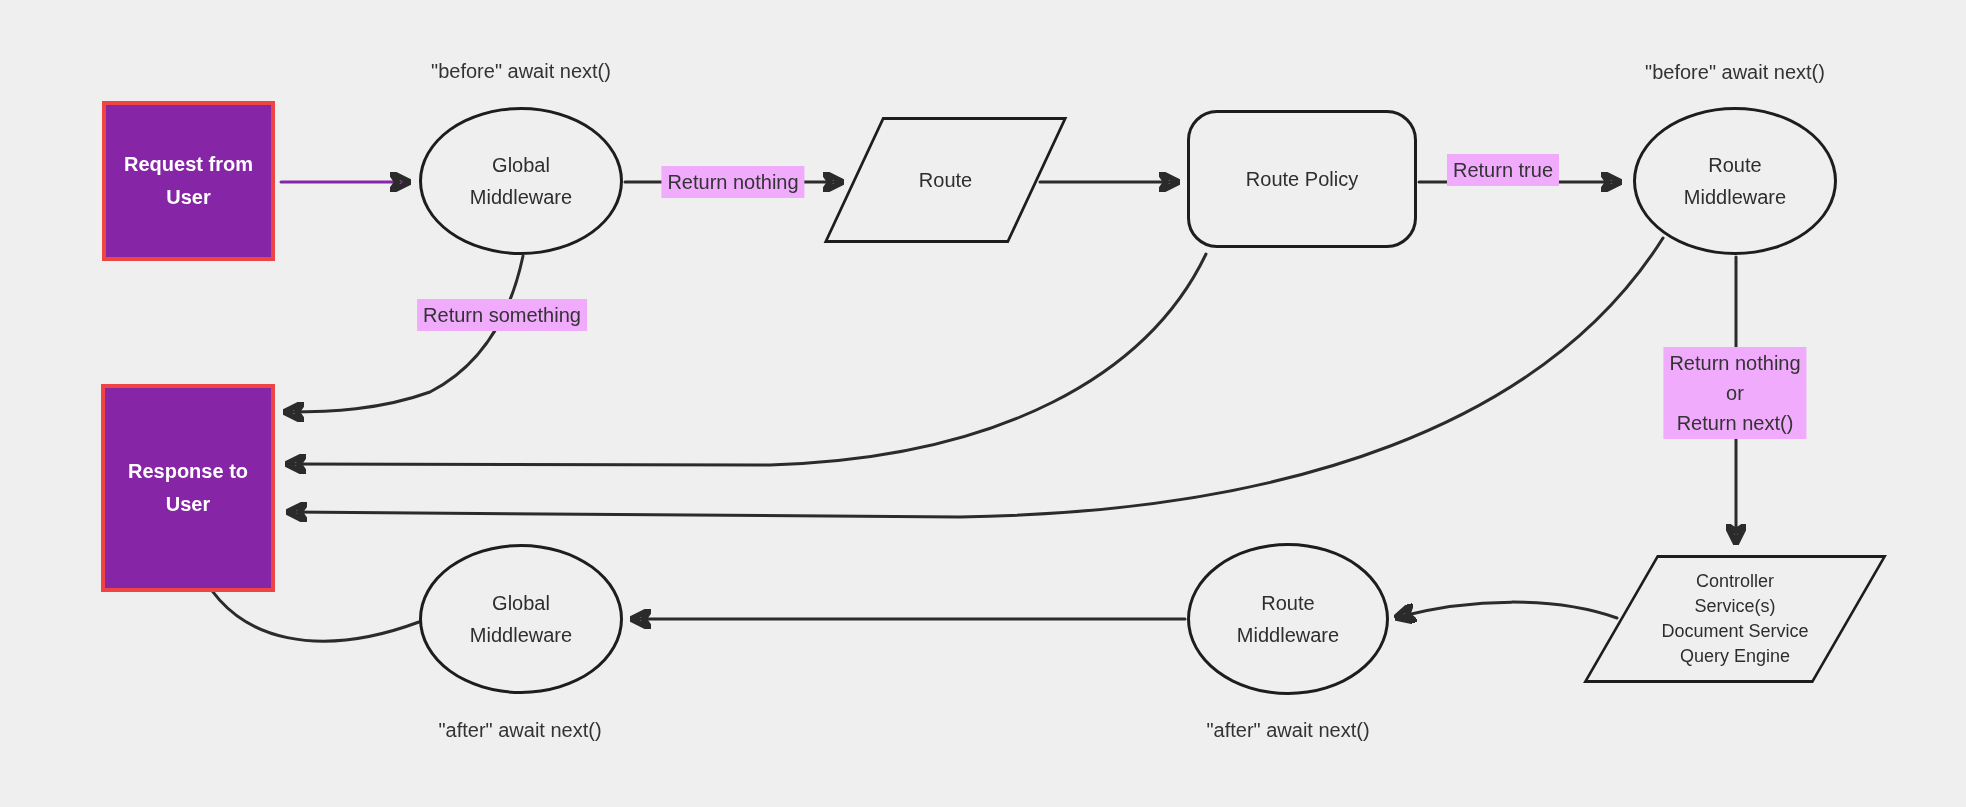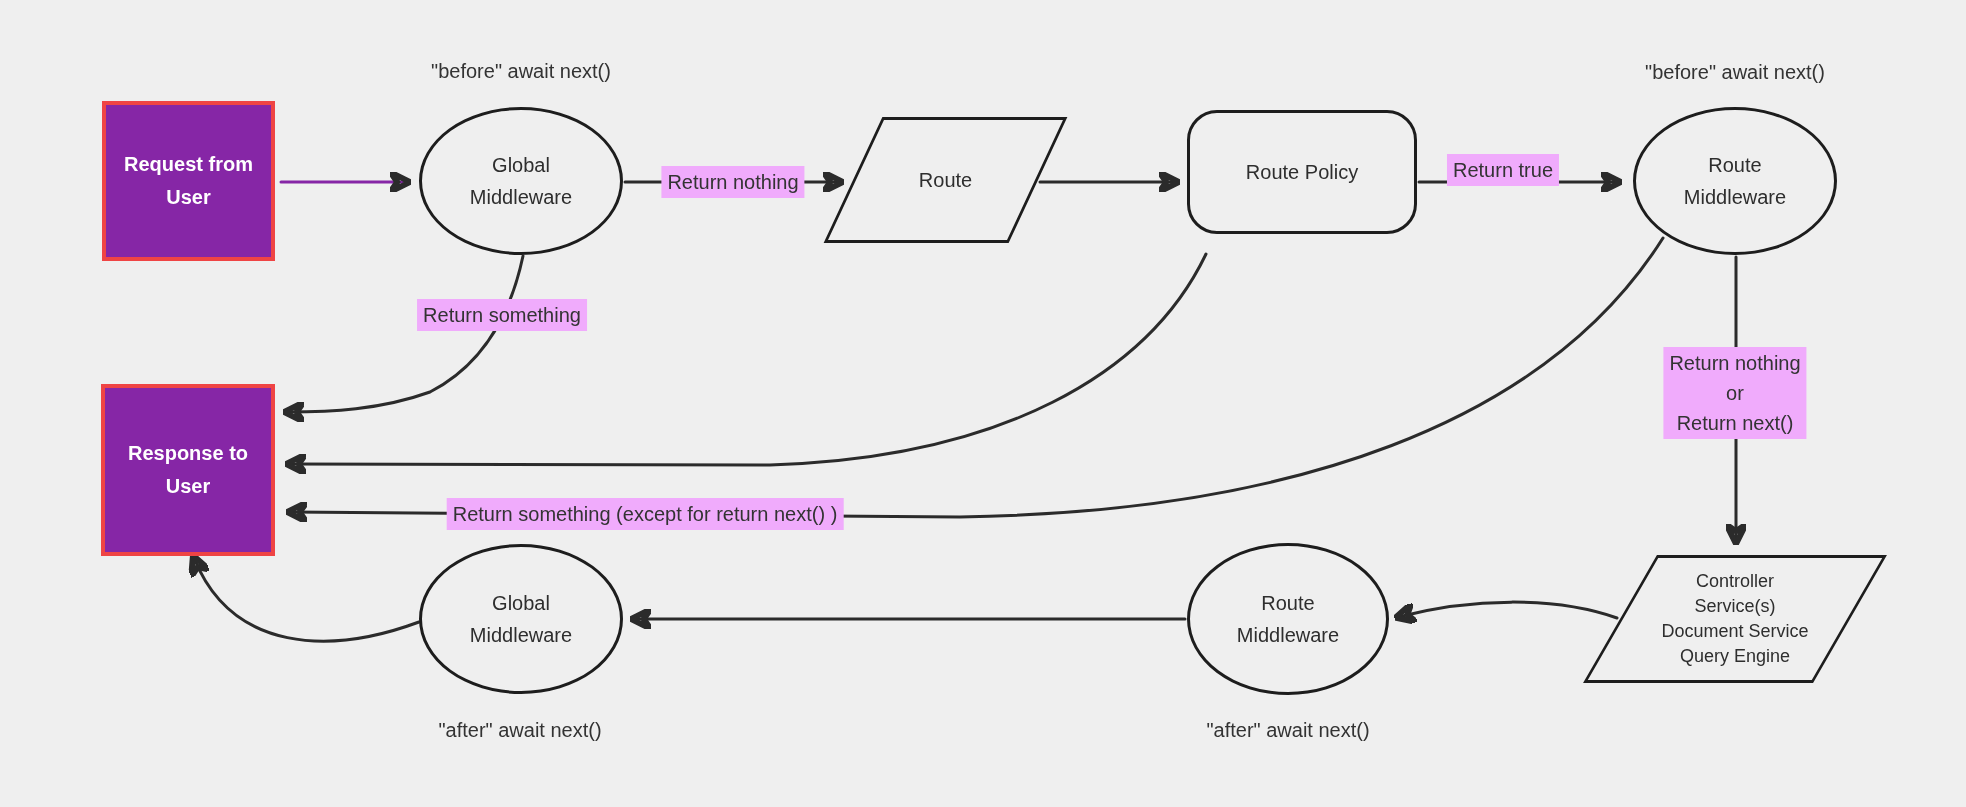--- a/index.html
+++ b/index.html
@@ -63,21 +63,21 @@
     <span class="lbl">Global
 Middleware</span>
   </div>
 
   <div class="node para para-route" style="left:853px;top:117px;width:185px;height:126px;">
     <div class="inner">
         <span class="lbl">Route</span>
       </div>
   </div>
 
-  <div class="node rounded" style="left:1187px;top:110px;width:230px;height:124px;">
+  <div class="node rounded" style="left:1187px;top:110px;width:230px;height:138px;">
     <span class="lbl">Route Policy</span>
   </div>
 
   <div class="node ellipse" style="left:1633px;top:107px;width:204px;height:148px;">
     <span class="lbl">Route
 Middleware</span>
   </div>
 
   <div class="node para para-controller" style="left:1620px;top:555px;width:230px;height:128px;">
     <div class="inner">
@@ -91,31 +91,30 @@
   <div class="node ellipse" style="left:1187px;top:543px;width:202px;height:152px;">
     <span class="lbl">Route
 Middleware</span>
   </div>
 
   <div class="node ellipse" style="left:419px;top:544px;width:204px;height:150px;">
     <span class="lbl">Global
 Middleware</span>
   </div>
 
-  <div class="node purple-box" style="left:101px;top:384px;width:174px;height:172px;">
+  <div class="node purple-box" style="left:101px;top:384px;width:174px;height:208px;">
     <span class="lbl">Response to
 User</span>
   </div>
 
   <div class="edge-label" style="left:733px;top:182px;">Return nothing</div>
   <div class="edge-label" style="left:1503px;top:170px;">Return true</div>
   <div class="edge-label" style="left:502px;top:315px;">Return something</div>
   <div class="edge-label" style="left:1735px;top:393px;">Return nothing
 or
 Return next()</div>
-  <div class="edge-label" style="left:645px;top:514px;">Return something (except for return next() )</div>
 
   <div class="annotation" style="left:521px;top:71px;">"before" await next()</div>
   <div class="annotation" style="left:1735px;top:72px;">"before" await next()</div>
   <div class="annotation" style="left:520px;top:730px;">"after" await next()</div>
   <div class="annotation" style="left:1288px;top:730px;">"after" await next()</div>
 
 </div>
 
 </body></html>

